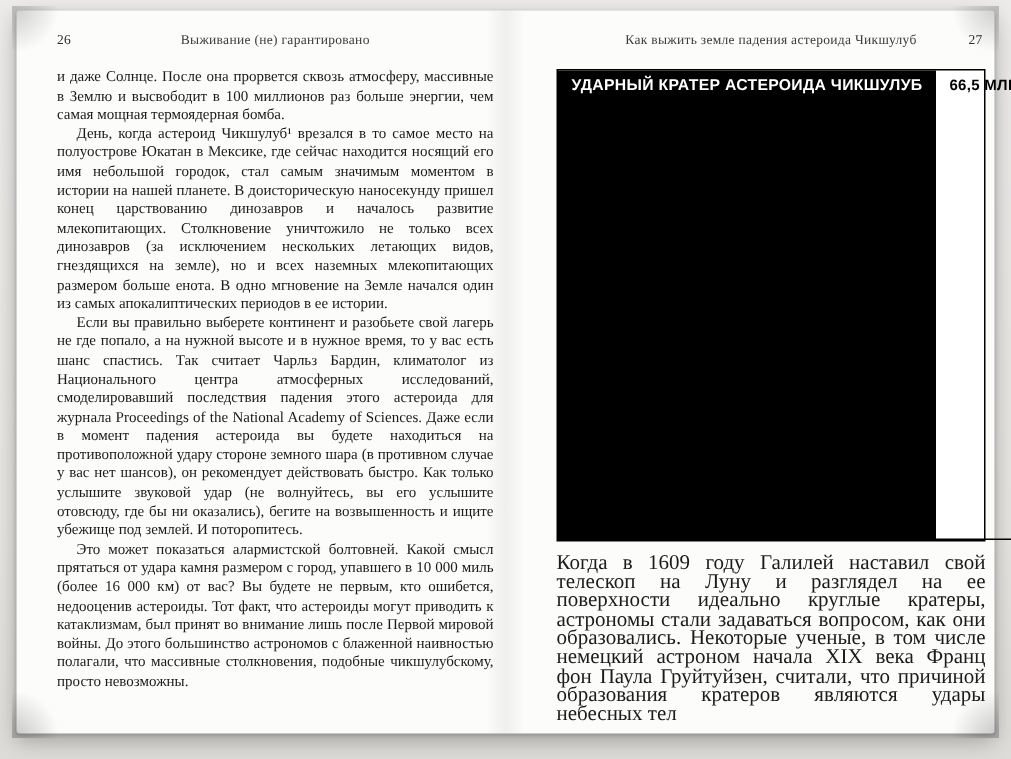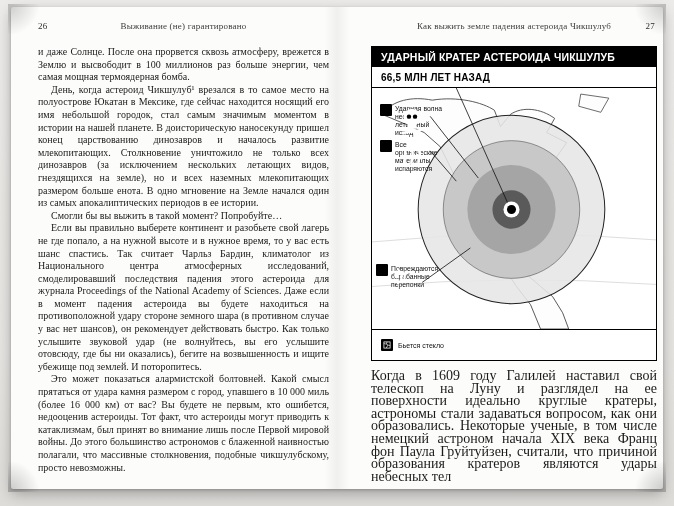--- a/index.html
+++ b/index.html
@@ -41,21 +41,21 @@
   .body-text p{
     margin:0;font-size:10px;line-height:12.6px;color:#1b1b1b;
     text-align:justify;text-indent:13px;
   }
   .body-text p.noindent{text-indent:0}
 
   
   .infobox{
     margin:0;box-sizing:border-box;width:286px;height:315px;
     border:1.5px solid #000;background:#fff;
-    display:flex;flex-direction:column;
+    display:flex;flex-direction:row;
     font-family:"Liberation Sans", sans-serif;
   }
   .fig-title{
     background:#000;color:#fff;font-weight:bold;font-size:10.5px;
     letter-spacing:.2px;padding:4px 9px 4px;line-height:12px;flex:0 0 auto;
   }
   .fig-subtitle{
     font-weight:bold;font-size:10px;color:#000;padding:5px 9px 4px;
     border-bottom:1px solid #000;flex:0 0 auto;letter-spacing:.2px;
   }
@@ -100,23 +100,22 @@
   <div class="curl tr"></div>
   <div class="curl bl"></div>
   <div class="curl br"></div>
 
   <section class="page left">
     <header class="running-head">
       <span class="pagenum">26</span>
       <span class="rh-title">Выживание (не) гарантировано</span>
     </header>
     <div class="body-text">
-      <p class="noindent">и даже Солнце. После она прорвется сквозь атмосферу, врежется в Землю и высвободит в 100 миллионов раз больше энергии, чем самая мощная термоядерная бомба.</p>
+      <p class="noindent">и даже Солнце. После она прорвется сквозь атмосферу, массивные в Землю и высвободит в 100 миллионов раз больше энергии, чем самая мощная термоядерная бомба.</p>
       <p>День, когда астероид Чикшулуб¹ врезался в то самое место на полуострове Юкатан в Мексике, где сейчас находится носящий его имя небольшой городок, стал самым значимым моментом в истории на нашей планете. В доисторическую наносекунду пришел конец царствованию динозавров и началось развитие млекопитающих. Столкновение уничтожило не только всех динозавров (за исключением нескольких летающих видов, гнездящихся на земле), но и всех наземных млекопитающих размером больше енота. В одно мгновение на Земле начался один из самых апокалиптических периодов в ее истории.</p>
-      <p>Смогли бы вы выжить в такой момент? Попробуйте…</p>
       <p>Если вы правильно выберете континент и разобьете свой лагерь не где попало, а на нужной высоте и в нужное время, то у вас есть шанс спастись. Так считает Чарльз Бардин, климатолог из Национального центра атмосферных исследований, смоделировавший последствия падения этого астероида для журнала Proceedings of the National Academy of Sciences. Даже если в момент падения астероида вы будете находиться на противоположной удару стороне земного шара (в противном случае у вас нет шансов), он рекомендует действовать быстро. Как только услышите звуковой удар (не волнуйтесь, вы его услышите отовсюду, где бы ни оказались), бегите на возвышенность и ищите убежище под землей. И поторопитесь.</p>
       <p>Это может показаться алармистской болтовней. Какой смысл прятаться от удара камня размером с город, упавшего в 10 000 миль (более 16 000 км) от вас? Вы будете не первым, кто ошибется, недооценив астероиды. Тот факт, что астероиды могут приводить к катаклизмам, был принят во внимание лишь после Первой мировой войны. До этого большинство астрономов с блаженной наивностью полагали, что массивные столкновения, подобные чикшулубскому, просто невозможны.</p>
     </div>
   </section>
 
   <section class="page right">
     <header class="running-head">
       <span class="rh-title">Как выжить земле падения астероида Чикшулуб</span>
       <span class="pagenum">27</span>
     </header>

